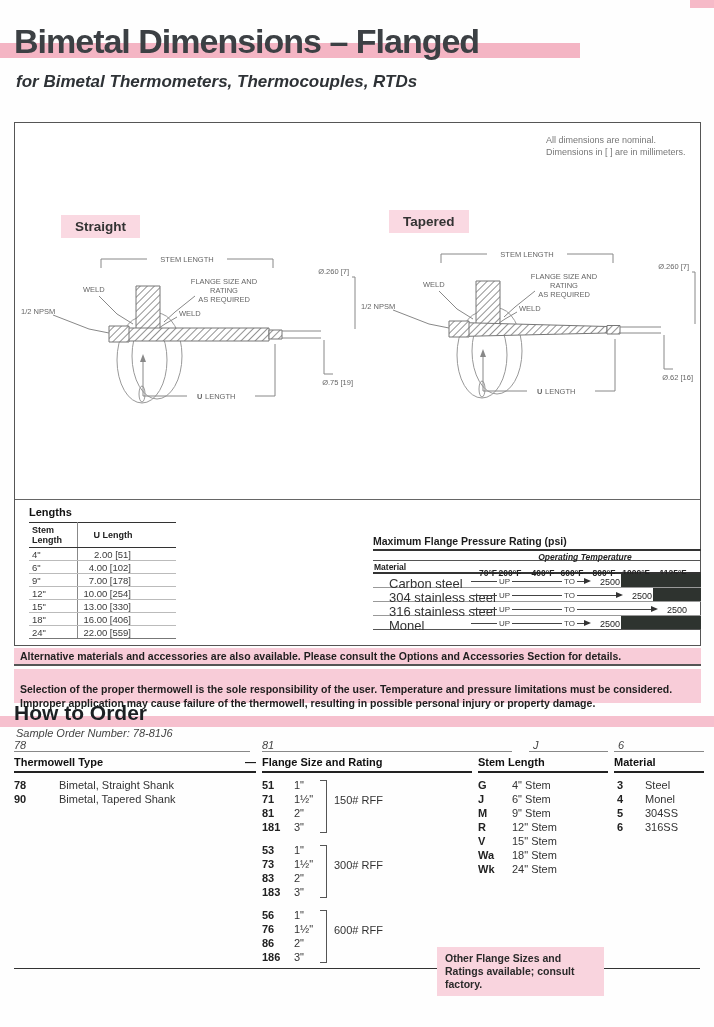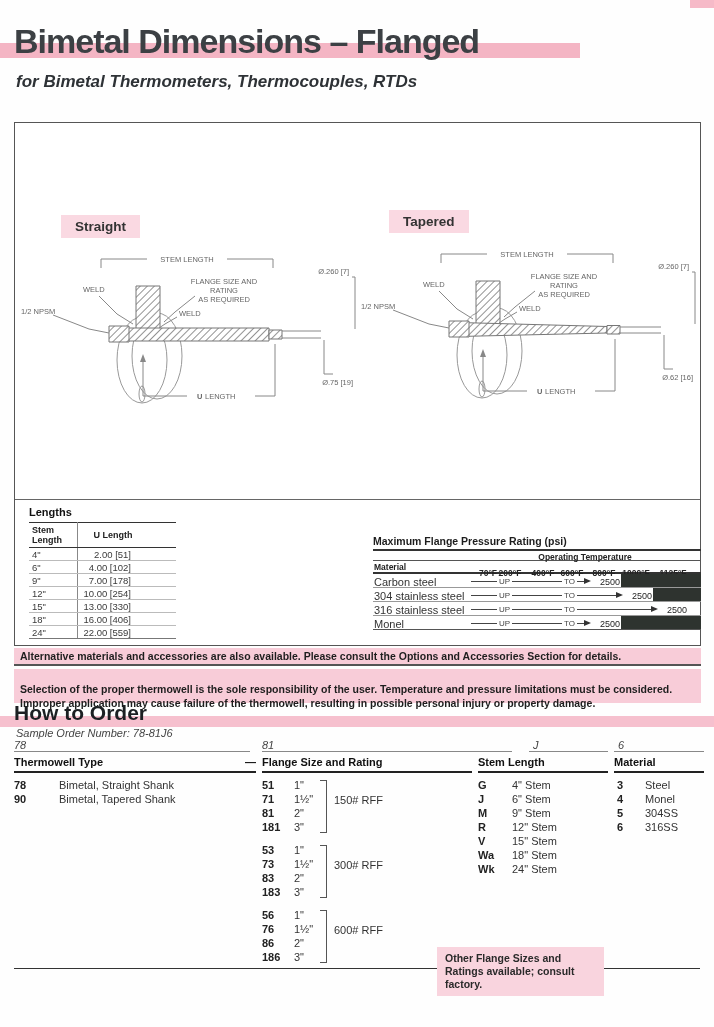--- a/index.html
+++ b/index.html
@@ -34,29 +34,29 @@
   .ltable th { font-size:9px; font-weight:bold; text-align:left; padding:2px 3px; border-top:1.5px solid #333; border-bottom:1px solid #333; color:#222; }
   .ltable td { font-size:9.5px; height:13px; padding:0 3px; border-bottom:1px solid #bbb; color:#3a3a3a; }
   .ltable tr:last-child td { border-bottom:1px solid #777; }
   .ltable .c-stem { width:48px; border-right:1px solid #888; }
   .ltable th.c-u { padding-left:16px; }
   .ltable td.c-u { text-align:right; padding-right:45px; }
 
   
   .ptable { position:absolute; left:358px; top:412px; width:328px; }
   .pt-title { font-weight:bold; font-size:10.5px; color:#1d1d1d; height:14px; }
-  .pt-ophead { position:relative; height:12px; border-top:2px solid #333; border-bottom:1px solid #555; }
+  .pt-ophead { position:relative; height:12px; border-top:2px solid #333; border-bottom:1px solid #555;font-style:italic; }
   .pt-ophead span { position:absolute; left:96px; right:0; top:1px; text-align:center; font-weight:bold; font-size:8.5px; color:#222; }
   .pt-cols { position:relative; height:13px; border-bottom:2px solid #333; }
   .pt-cols .mat { position:absolute; left:1px; top:1px; font-weight:bold; font-size:8.5px; color:#222; }
   .pt-cols .t { position:absolute; top:7px; transform:translateX(-50%); font-weight:bold; font-size:8.5px; color:#222; white-space:nowrap; }
   .t0{left:115px}.t1{left:137px}.t2{left:170px}.t3{left:199px}.t4{left:231px}.t5{left:263px}.t6{left:300px}
   .pt-row { position:relative; height:14px; border-bottom:1px solid #999; }
   .pt-row.last { border-bottom:1px solid #555; }
-  .pt-mat { position:absolute; left:1px; top:2px; font-size:11px; color:#333; }
+  .pt-mat { position:absolute; left:16px; top:2px; font-size:13px; color:#333; }
   .pt-rule { position:absolute; top:7px; left:98px; border-top:1px solid #444; }
   .pt-rule:after { content:""; position:absolute; right:-2px; top:-4px; border-left:7px solid #333; border-top:3.5px solid transparent; border-bottom:3.5px solid transparent; }
   .r-800{width:118px} .r-1000{width:150px} .r-1125{width:185px}
   .pt-up { position:absolute; top:2.5px; left:124px; background:#fff; padding:0 2px; font-size:8px; color:#444; }
   .pt-to { position:absolute; top:2.5px; left:189px; background:#fff; padding:0 2px; font-size:8px; color:#444; }
   .pt-val { position:absolute; top:2.5px; font-size:9px; color:#1d1d1d; }
   .v-800{left:227px} .v-1000{left:259px} .v-1125{left:294px}
   .pt-dark { position:absolute; top:0; bottom:0; background:#2e332f; }
   .d-800{left:248px; right:0;} .d-1000{left:280px; right:0;}
 
@@ -96,20 +96,24 @@
 <body>
 
 <div class="page">
 
   <div class="corner-mark"></div>
   <div class="title-band"></div>
   <div class="page-title">Bimetal Dimensions – Flanged</div>
   <div class="page-subtitle">for Bimetal Thermometers, Thermocouples, RTDs</div>
 
   <div class="panel">
+    <div class="dim-note">
+      <div>All dimensions are nominal.</div>
+      <div>Dimensions in [ ] are in millimeters.</div>
+    </div>
 
     <div class="dtype-label lbl-straight">Straight</div>
     <div class="dtype-label lbl-tapered">Tapered</div>
 
     <svg class="dsvg svg-straight" width="340" height="215" viewBox="0 0 340 215">
       <defs>
         <pattern id="hx1" width="5" height="5" patternUnits="userSpaceOnUse" patternTransform="rotate(45)">
           <rect width="5" height="5" fill="#fff"></rect>
           <line x1="0" y1="0" x2="0" y2="5" stroke="#777" stroke-width="1.6"></line>
         </pattern>

